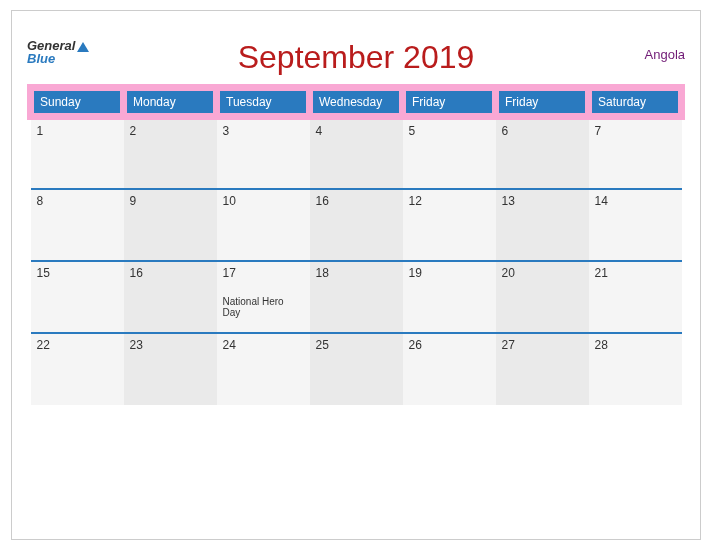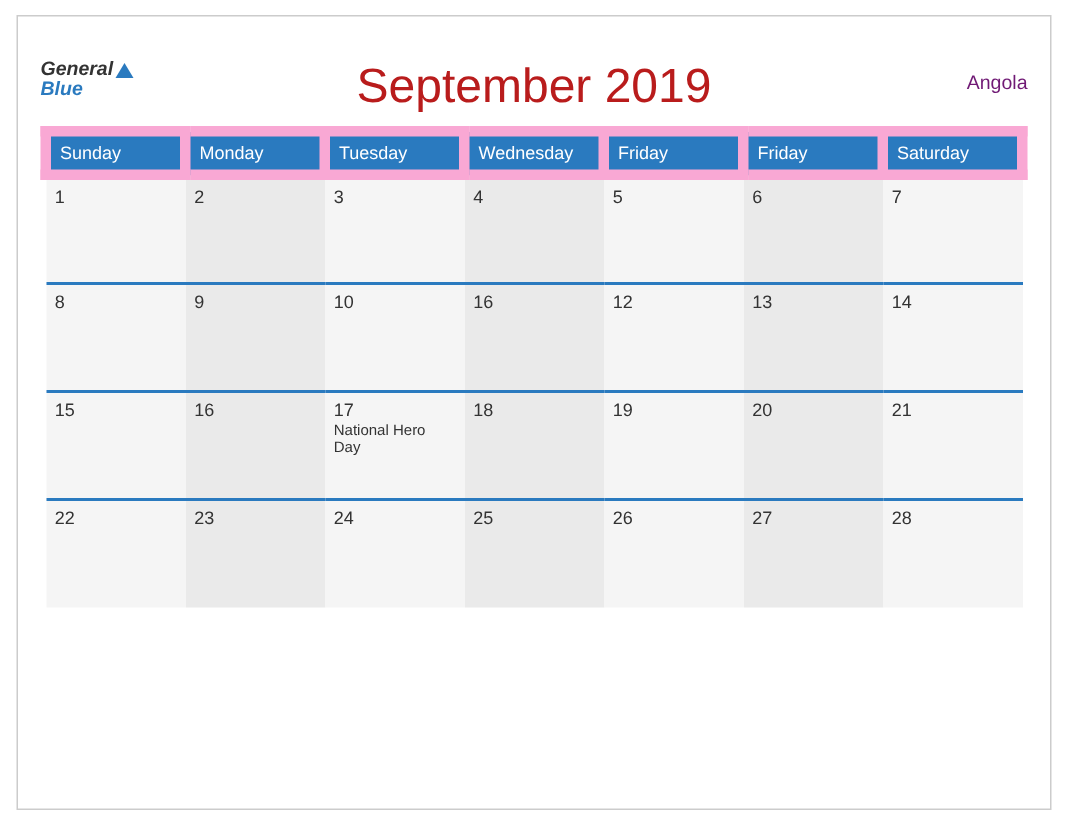--- a/index.html
+++ b/index.html
@@ -102,21 +102,21 @@
     }
     .day-number {
       font-size: 12px;
       color: #333;
       display: block;
     }
     .event-text {
       font-size: 10px;
       color: #333;
       display: block;
-      margin-top: 2px;
+      margin-top: 16px;
     }
     .last-row td {
       height: 55px;
     }
   </style>
 </head>
 <body>
 
 <div class="calendar-container">
   <div class="header">

